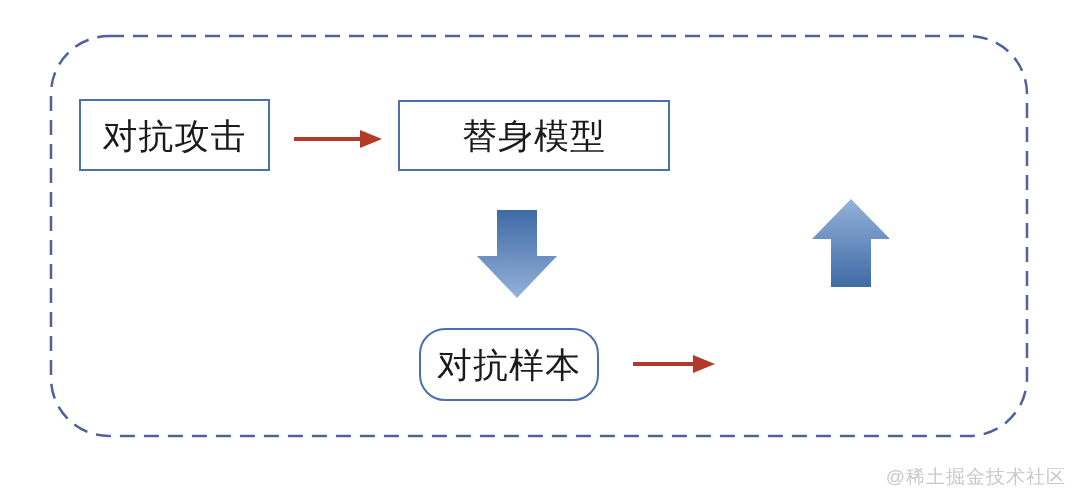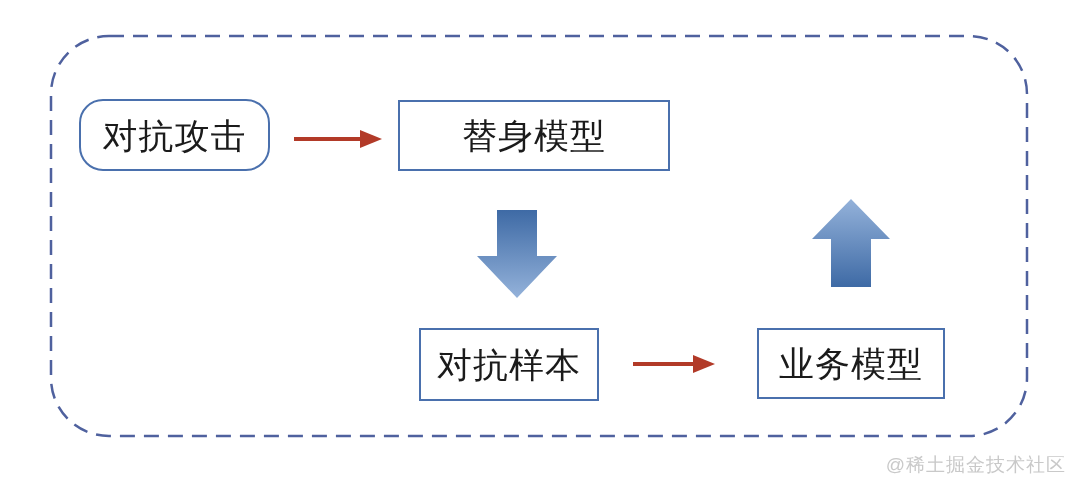--- a/index.html
+++ b/index.html
@@ -31,36 +31,36 @@
     justify-content: center;
     box-sizing: border-box;
   }
   .node span {
     font-size: 35px;
     color: #1b1b1b;
     letter-spacing: 1px;
     white-space: nowrap;
     line-height: 1;
   }
-  .node-attack     { left: 79px;  top: 99px;  width: 191px; height: 72px; border-radius: 24px; }
+  .node-attack     { left: 79px;  top: 99px;  width: 191px; height: 72px; }
   .node-substitute { left: 398px; top: 100px; width: 272px; height: 71px; }
   .node-error      { left: 756px; top: 103px; width: 191px; height: 70px; }
-  .node-sample     { left: 419px; top: 328px; width: 180px; height: 73px; }
+  .node-sample     { left: 419px; top: 328px; width: 180px; height: 73px; border-radius: 26px; }
   .node-business   { left: 757px; top: 328px; width: 188px; height: 71px; }
 
   .arrow-svg { position: absolute; display: block; }
   .arrow-right-1 { left: 292px; top: 128px; }
   .arrow-right-2 { left: 631px; top: 353px; }
   .block-arrow-down { left: 477px; top: 210px; }
   .block-arrow-up   { left: 812px; top: 199px; }
 
   .watermark {
     position: absolute;
     right: 14px;
-    bottom: 12px;
+    bottom: 0;
     font-size: 19px;
     color: #c9c9c9;
     letter-spacing: 1px;
   }
 </style>
 </head>
 <body>
 
 <div class="stage">
 
@@ -74,23 +74,20 @@
 
   <div class="node node-substitute">
     <span>替身模型</span>
   </div>
 
 
   <div class="node node-sample">
     <span>对抗样本</span>
   </div>
 
-  <div class="node node-business">
-    <span>业务模型</span>
-  </div>
 
   <svg class="arrow-svg arrow-right-1" width="90" height="22" viewBox="0 0 90 22" xmlns="http://www.w3.org/2000/svg">
     <line x1="2" y1="11" x2="70" y2="11" stroke="#b23a28" stroke-width="4"></line>
     <polygon points="68,2 90,11 68,20" fill="#b23a28"></polygon>
   </svg>
 
   <svg class="arrow-svg arrow-right-2" width="84" height="22" viewBox="0 0 84 22" xmlns="http://www.w3.org/2000/svg">
     <line x1="2" y1="11" x2="64" y2="11" stroke="#b23a28" stroke-width="4"></line>
     <polygon points="62,2 84,11 62,20" fill="#b23a28"></polygon>
   </svg>

